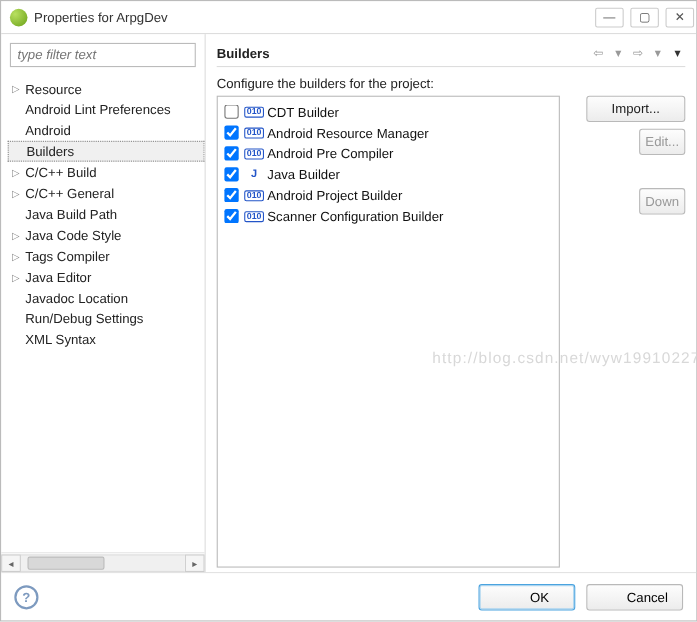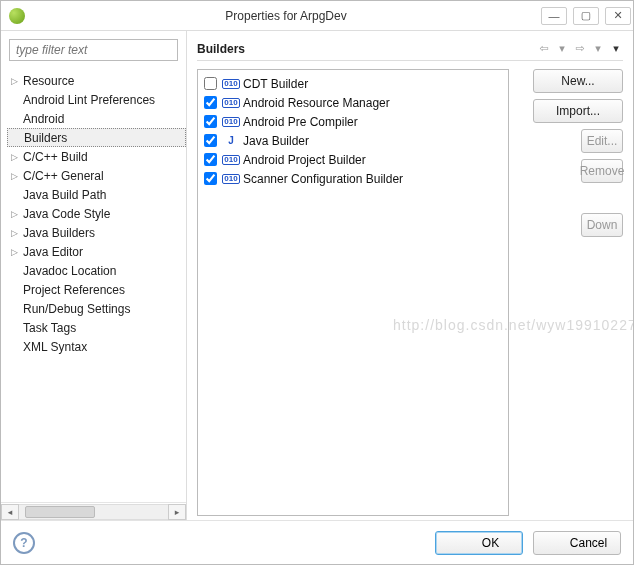--- a/index.html
+++ b/index.html
@@ -1,18 +1,18 @@
 <!DOCTYPE html>
 <html><head>
 <meta charset="utf-8">
 <style>
 * { box-sizing: border-box; margin: 0; padding: 0; font-family: "Segoe UI", Tahoma, sans-serif; font-size: 12px; }
 body { background: #fff; width: 634px; height: 565px; border: 1px solid #bbb; display: flex; flex-direction: column; overflow: hidden; }
 
-.titlebar { height: 30px; display: flex; align-items: center; padding: 0 2px 0 8px; border-bottom: 1px solid #ddd; text-align: center; }
+.titlebar { height: 30px; display: flex; align-items: center; padding: 0 2px 0 8px; border-bottom: 1px solid #ddd; }
 .titlebar .app-icon { width: 16px; height: 16px; border-radius: 50%; background: radial-gradient(circle at 30% 30%, #b8e060, #6aa018); margin-right: 6px; }
 .titlebar .title { flex: 1; color: #333; }
 .winbtns { display: flex; gap: 6px; }
 .winbtn { width: 26px; height: 18px; border: 1px solid #ccc; border-radius: 2px; display: flex; align-items: center; justify-content: center; color: #555; font-size: 11px; cursor: default; }
 
 .main { flex: 1; display: flex; min-height: 0; }
 
 .left { width: 186px; border-right: 1px solid #ddd; display: flex; flex-direction: column; }
 .filter { margin: 8px; }
 .filter input { width: 100%; height: 22px; border: 1px solid #bbb; padding: 0 6px; color: #888; font-style: italic; }
@@ -100,41 +100,33 @@
         <div class="tree-item">
           <span class="arrow"></span>
           <span>Java Build Path</span>
         </div>
         <div class="tree-item">
           <span class="arrow">▷</span>
           <span>Java Code Style</span>
         </div>
         <div class="tree-item">
           <span class="arrow">▷</span>
-          <span>Java Builders</span>
+          <span>Tags Compiler</span>
         </div>
         <div class="tree-item">
           <span class="arrow">▷</span>
           <span>Java Editor</span>
         </div>
         <div class="tree-item">
           <span class="arrow"></span>
           <span>Javadoc Location</span>
         </div>
         <div class="tree-item">
           <span class="arrow"></span>
-          <span>Project References</span>
-        </div>
-        <div class="tree-item">
-          <span class="arrow"></span>
           <span>Run/Debug Settings</span>
-        </div>
-        <div class="tree-item">
-          <span class="arrow"></span>
-          <span>Task Tags</span>
         </div>
         <div class="tree-item">
           <span class="arrow"></span>
           <span>XML Syntax</span>
         </div>
       </div>
     <div class="hscroll">
       <div class="arrbtn">◂</div>
       <div class="track">
           <div class="thumb"></div>
@@ -145,20 +137,21 @@
 
   <div class="right" style="position:relative">
     <div class="right-header">
       <div class="heading">Builders</div>
       <span class="navarrow">⇦</span>
       <span class="navarrow">▾</span>
       <span class="navarrow">⇨</span>
       <span class="navarrow">▾</span>
       <span class="navarrow" style="color:#333">▾</span>
     </div>
+    <div class="caption">Configure the builders for the project:</div>
     <div class="list-btns">
       <div class="list" id="builders">
           <div class="row">
             <input type="checkbox" style="">
             <span class="b-icon">
               <span class="ic-010">010</span>
             </span>
             <span>CDT Builder</span>
           </div>
           <div class="row">
@@ -191,24 +184,22 @@
           </div>
           <div class="row">
             <input type="checkbox" checked="" style="">
             <span class="b-icon">
               <span class="ic-010">010</span>
             </span>
             <span>Scanner Configuration Builder</span>
           </div>
         </div>
       <div class="btns">
-        <div class="btn">New...</div>
         <div class="btn">Import...</div>
         <div class="btn disabled">Edit...</div>
-        <div class="btn disabled">Remove</div>
         <div class="spacer"></div>
         <div class="btn disabled">Down</div>
       </div>
     </div>
     <div class="watermark">http://blog.csdn.net/wyw19910227</div>
   </div>
 </div>
 
 <div class="bottom">
   <div class="help">?</div>

